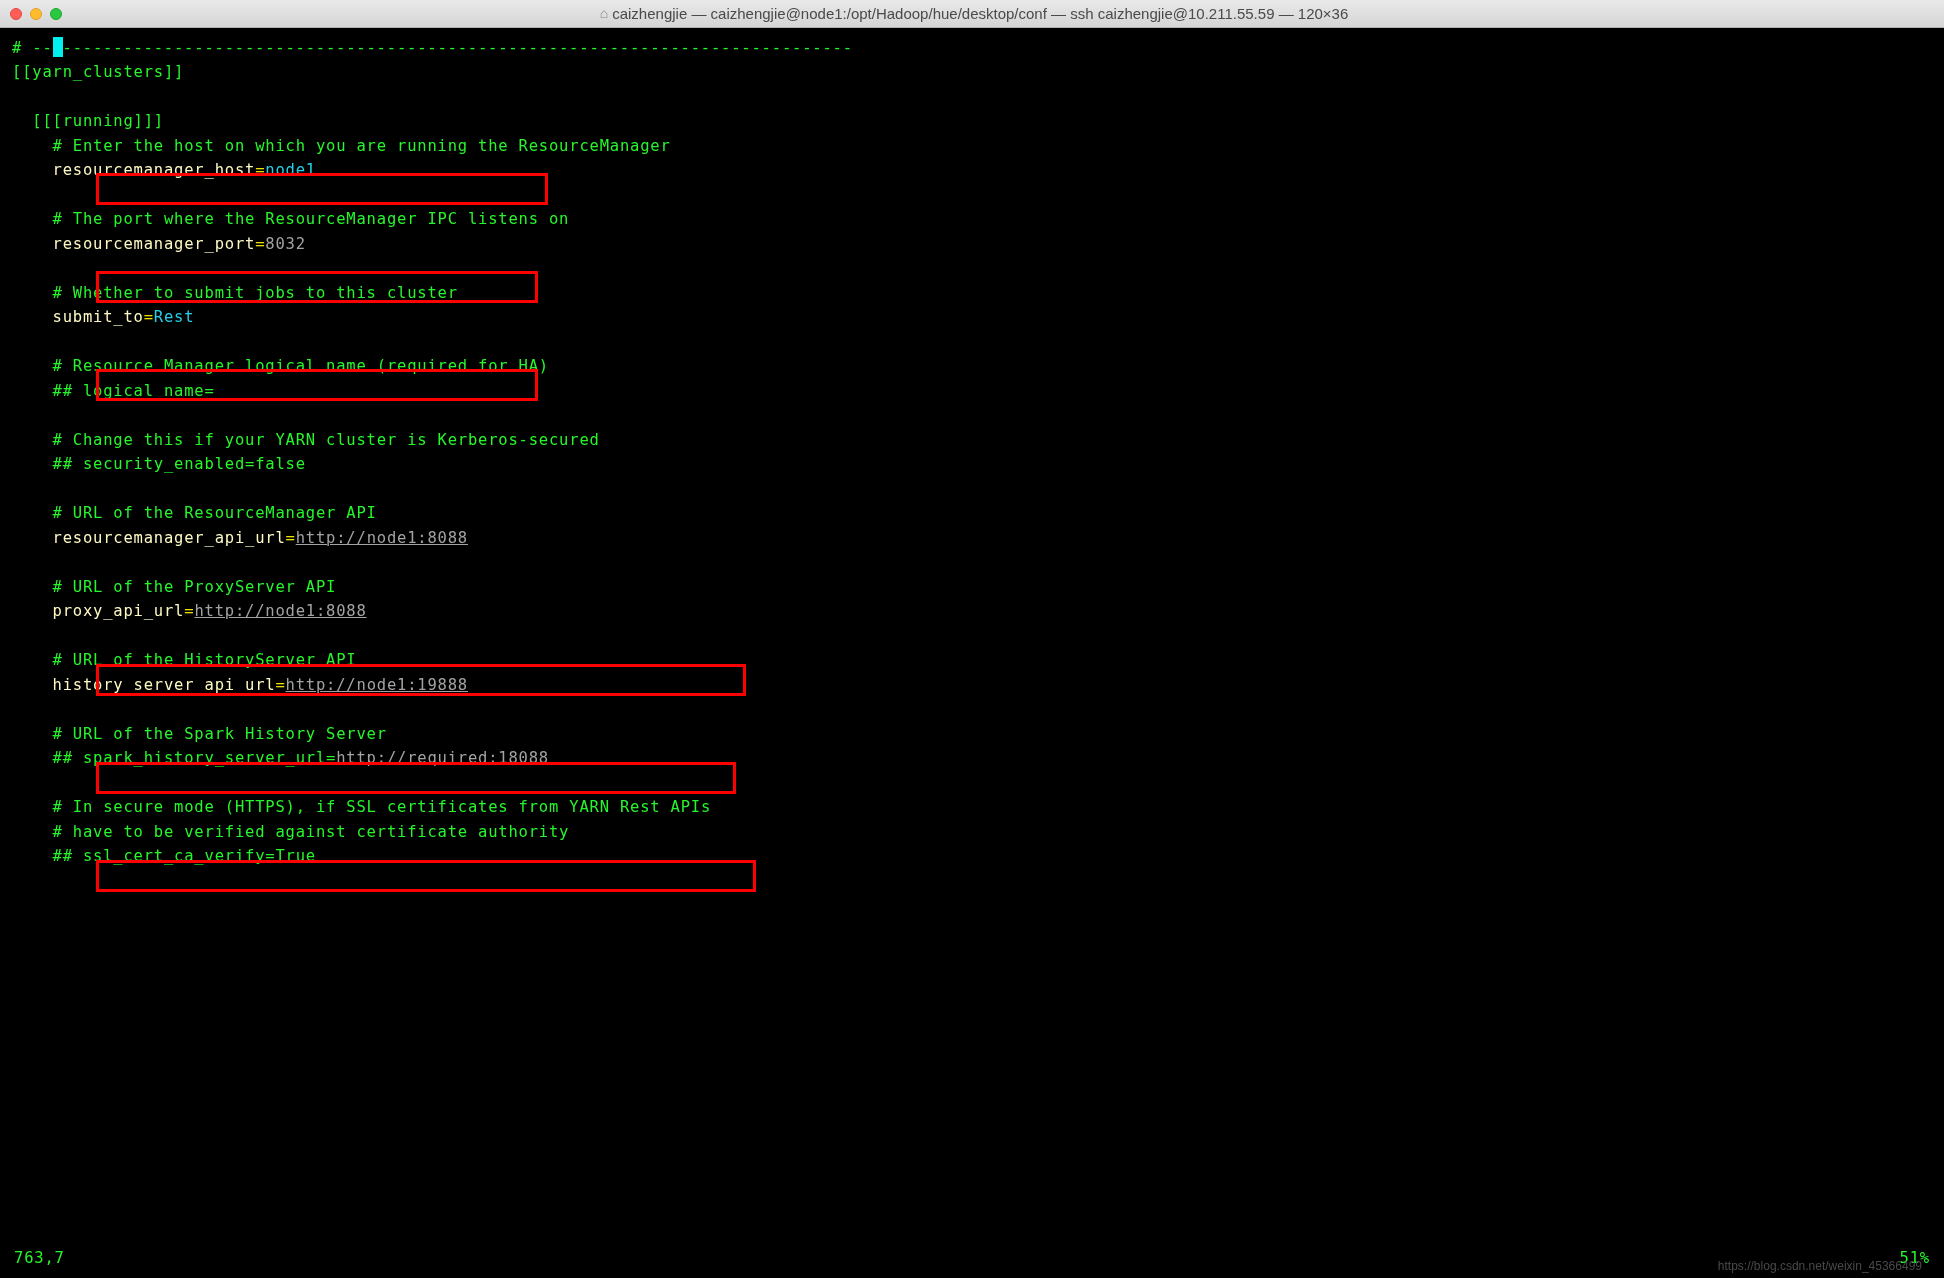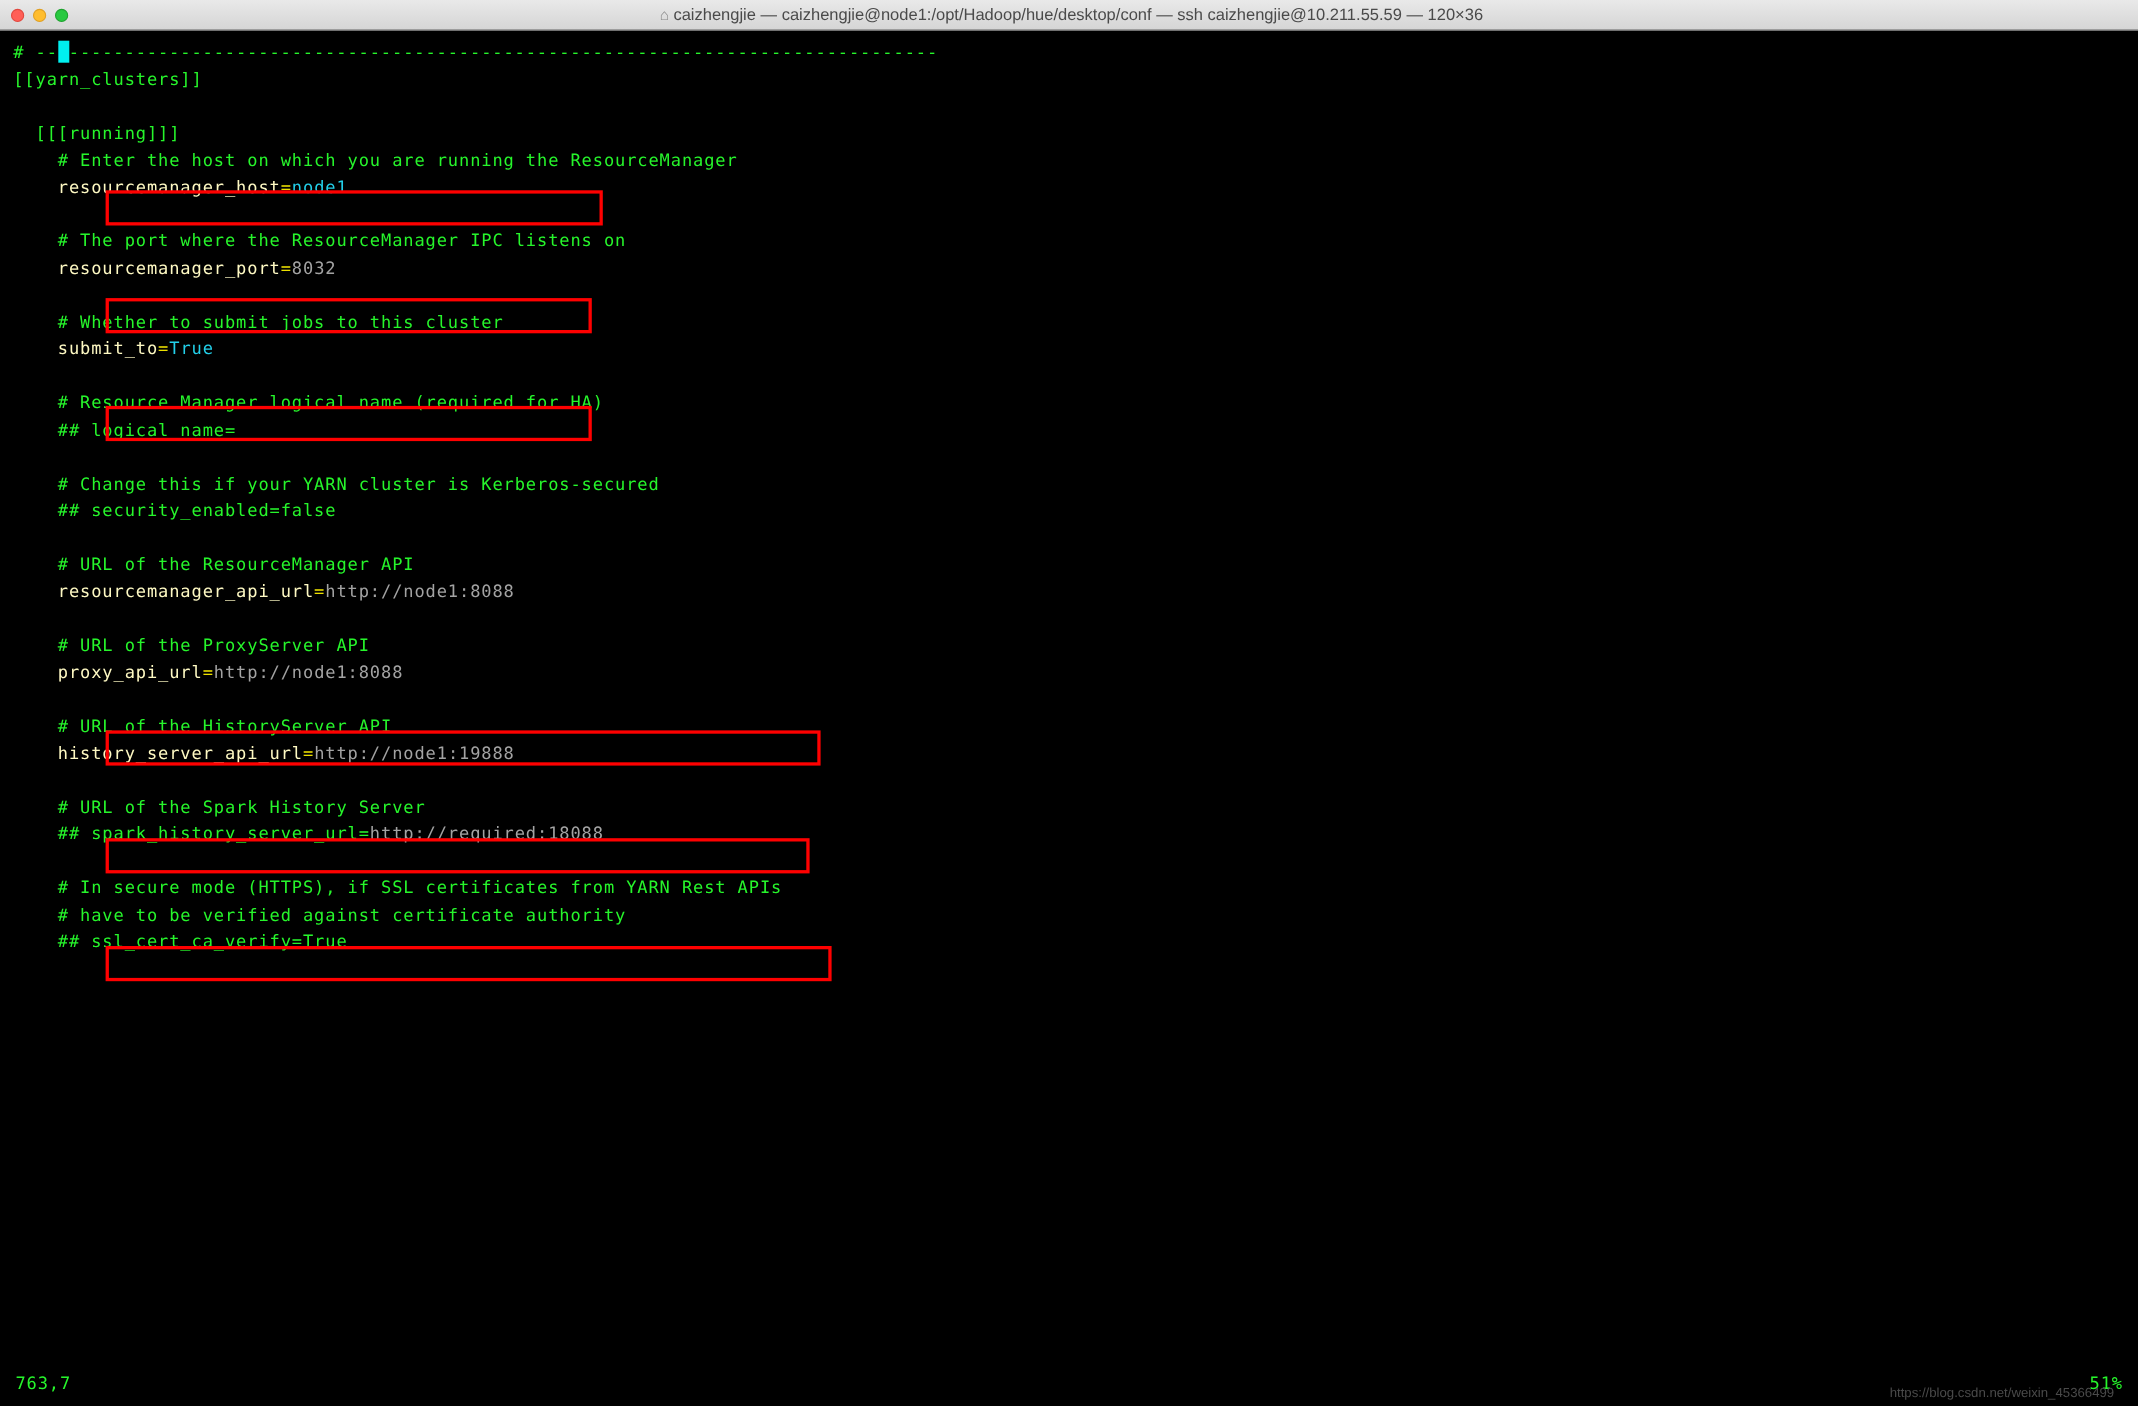--- a/index.html
+++ b/index.html
@@ -51,21 +51,21 @@
     pre {
       font-family: inherit;
       white-space: pre;
       letter-spacing: 0.8px;
     }
     .c-green { color: #26f52b; }
     .c-white { color: #fef9c3; }
     .c-cyan { color: #23d0ea; text-align: right; }
     .c-yellow { color: #ece000; }
     .c-magenta { color: #a3a3a3; }
-    .under { text-decoration-thickness: 1px; text-align: center; }
+    .under { text-decoration: underline; text-decoration-thickness: 1px; text-align: center; }
     .cursor {
       display: inline-block;
       width: 10px;
       height: 20px;
       background: #00f0f0;
       vertical-align: text-bottom;
       margin-top: -2px;
     }
     .redbox {
       position: absolute;
@@ -113,21 +113,21 @@
 <span class="c-green">[[yarn_clusters]]</span>
 
 <span class="c-green">  [[[running]]]</span>
 <span class="c-green">    # Enter the host on which you are running the ResourceManager</span>
 <span class="c-white">    resourcemanager_host</span><span class="c-yellow">=</span><span class="c-cyan">node1</span>
 
 <span class="c-green">    # The port where the ResourceManager IPC listens on</span>
 <span class="c-white">    resourcemanager_port</span><span class="c-yellow">=</span><span class="c-magenta">8032</span>
 
 <span class="c-green">    # Whether to submit jobs to this cluster</span>
-<span class="c-white">    submit_to</span><span class="c-yellow">=</span><span class="c-cyan">True</span>
+<span class="c-white">    submit_to</span><span class="c-yellow">=</span><span class="c-cyan">Rest</span>
 
 <span class="c-green">    # Resource Manager logical name (required for HA)</span>
 <span class="c-green">    ## logical_name=</span>
 
 <span class="c-green">    # Change this if your YARN cluster is Kerberos-secured</span>
 <span class="c-green">    ## security_enabled=false</span>
 
 <span class="c-green">    # URL of the ResourceManager API</span>
 <span class="c-white">    resourcemanager_api_url</span><span class="c-yellow">=</span><span class="c-magenta under">http://node1:8088</span>
 

